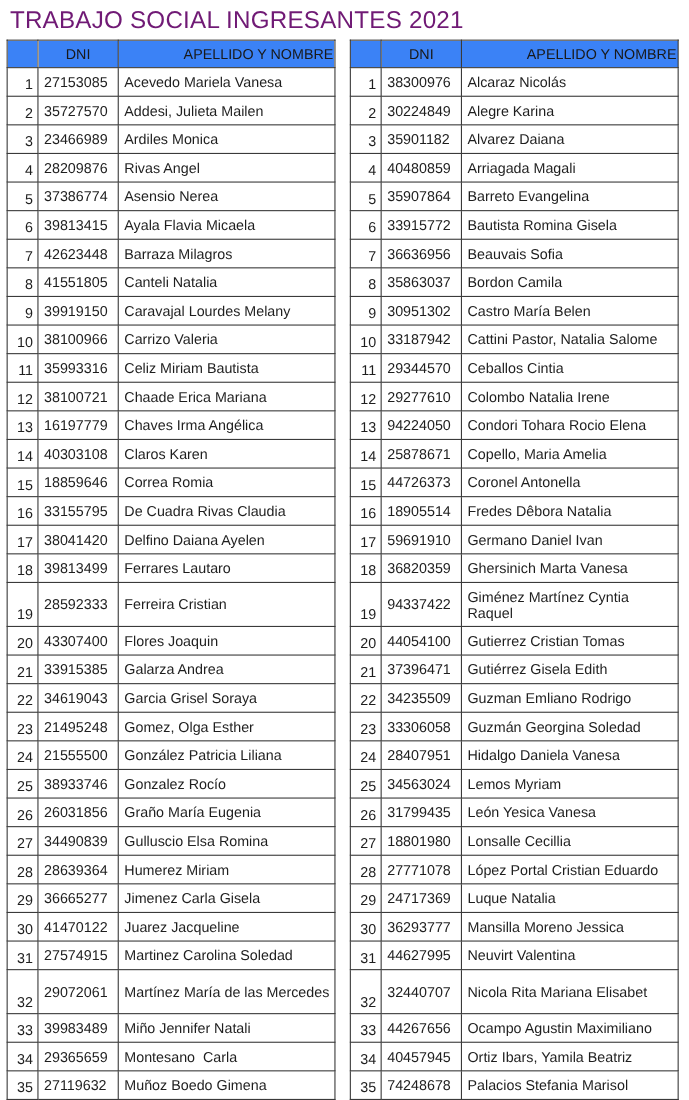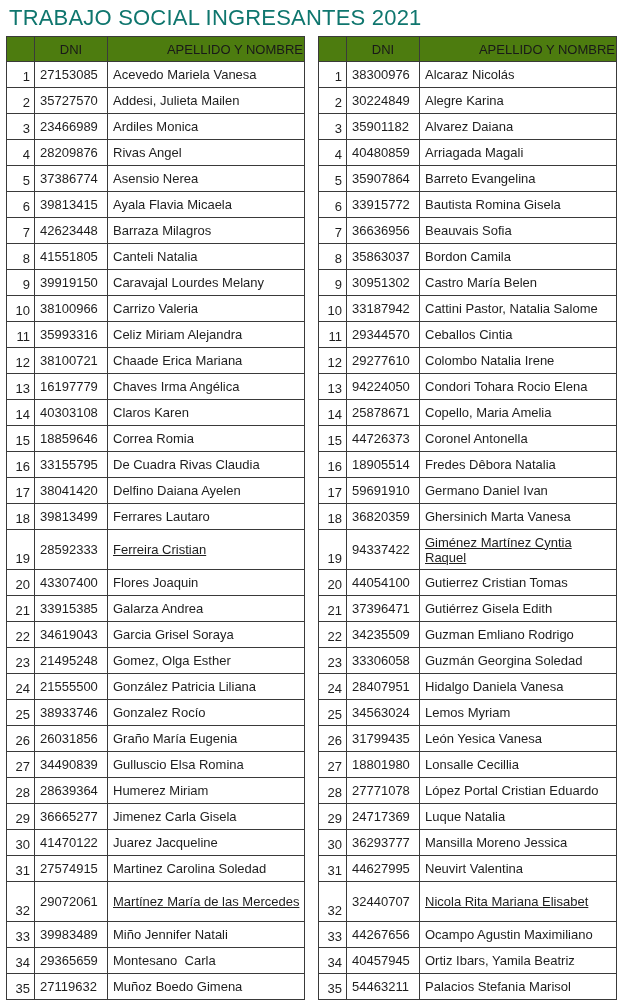--- a/index.html
+++ b/index.html
@@ -13,21 +13,21 @@
     overflow: hidden;
     font-family: "Liberation Sans", sans-serif;
     color: #1e1e1e;
   }
   .page {
     padding: 5px 8px 0 6px;
   }
   .title {
     font-size: 22px;
     font-weight: 500;
-    color: #0f766e;
+    color: #701a75;
     margin: 0 0 5px 3px;
     letter-spacing: 0.2px;
     white-space: nowrap;
   }
   .tables {
     display: flex;
     gap: 13px;
     align-items: flex-start;
   }
   table {
@@ -40,21 +40,21 @@
   col.c-name { width: 197px; }
   th, td {
     border: 1px solid #3a3a3a;
     overflow: hidden;
     font-size: 13px;
   }
   thead tr { height: 25px; }
   tbody tr { height: 26px; }
   tbody tr.tall { height: 40px; }
   th {
-    background: #4d7c0f;
+    background: #3b82f6;
     font-weight: normal;
     color: #191919;
   }
   th.h-dni { text-align: center; }
   th.h-name { text-align: right; padding-left: 5px; }
   td.num {
     text-align: right;
     vertical-align: bottom;
     padding: 0 4px 3px 0;
   }
@@ -65,21 +65,20 @@
   }
   td.name {
     padding-left: 5px;
     padding-right: 1px;
     vertical-align: middle;
     white-space: nowrap;
     line-height: 15px;
   }
   tbody tr.tall td.name {
     white-space: normal;
-    text-decoration: underline;
   }
 </style>
 </head>
 <body>
 
 <div class="page">
   <div class="title">TRABAJO SOCIAL INGRESANTES 2021</div>
 
   <div class="tables">
     <table>
@@ -142,21 +141,21 @@
             <td class="name">Caravajal Lourdes Melany</td>
           </tr>
           <tr>
             <td class="num">10</td>
             <td class="dni">38100966</td>
             <td class="name">Carrizo Valeria</td>
           </tr>
           <tr>
             <td class="num">11</td>
             <td class="dni">35993316</td>
-            <td class="name">Celiz Miriam Alejandra</td>
+            <td class="name">Celiz Miriam Bautista</td>
           </tr>
           <tr>
             <td class="num">12</td>
             <td class="dni">38100721</td>
             <td class="name">Chaade Erica Mariana</td>
           </tr>
           <tr>
             <td class="num">13</td>
             <td class="dni">16197779</td>
             <td class="name">Chaves Irma Angélica</td>
@@ -453,19 +452,19 @@
             <td class="dni">44267656</td>
             <td class="name">Ocampo Agustin Maximiliano</td>
           </tr>
           <tr>
             <td class="num">34</td>
             <td class="dni">40457945</td>
             <td class="name">Ortiz Ibars, Yamila Beatriz</td>
           </tr>
           <tr>
             <td class="num">35</td>
-            <td class="dni">54463211</td>
+            <td class="dni">74248678</td>
             <td class="name">Palacios Stefania Marisol</td>
           </tr>
         </tbody>
       </table>
   </div>
 </div>
 
 </body></html>

